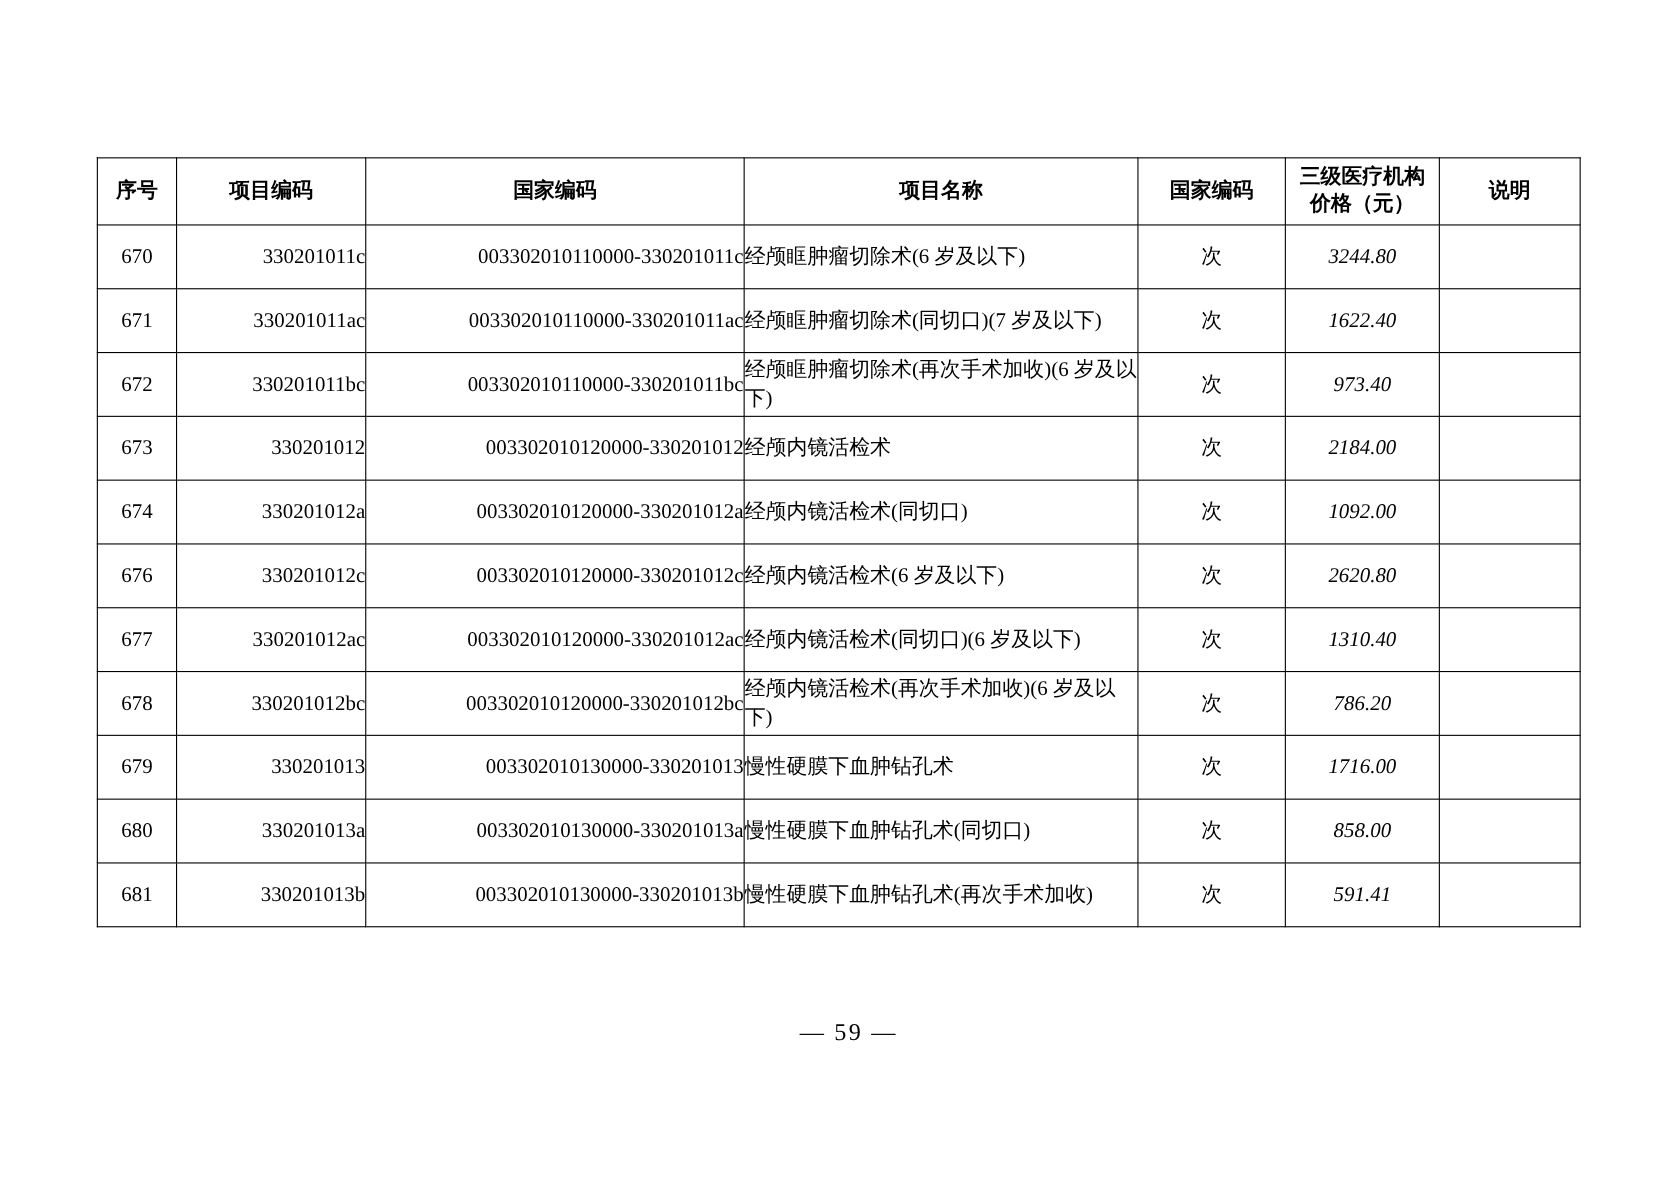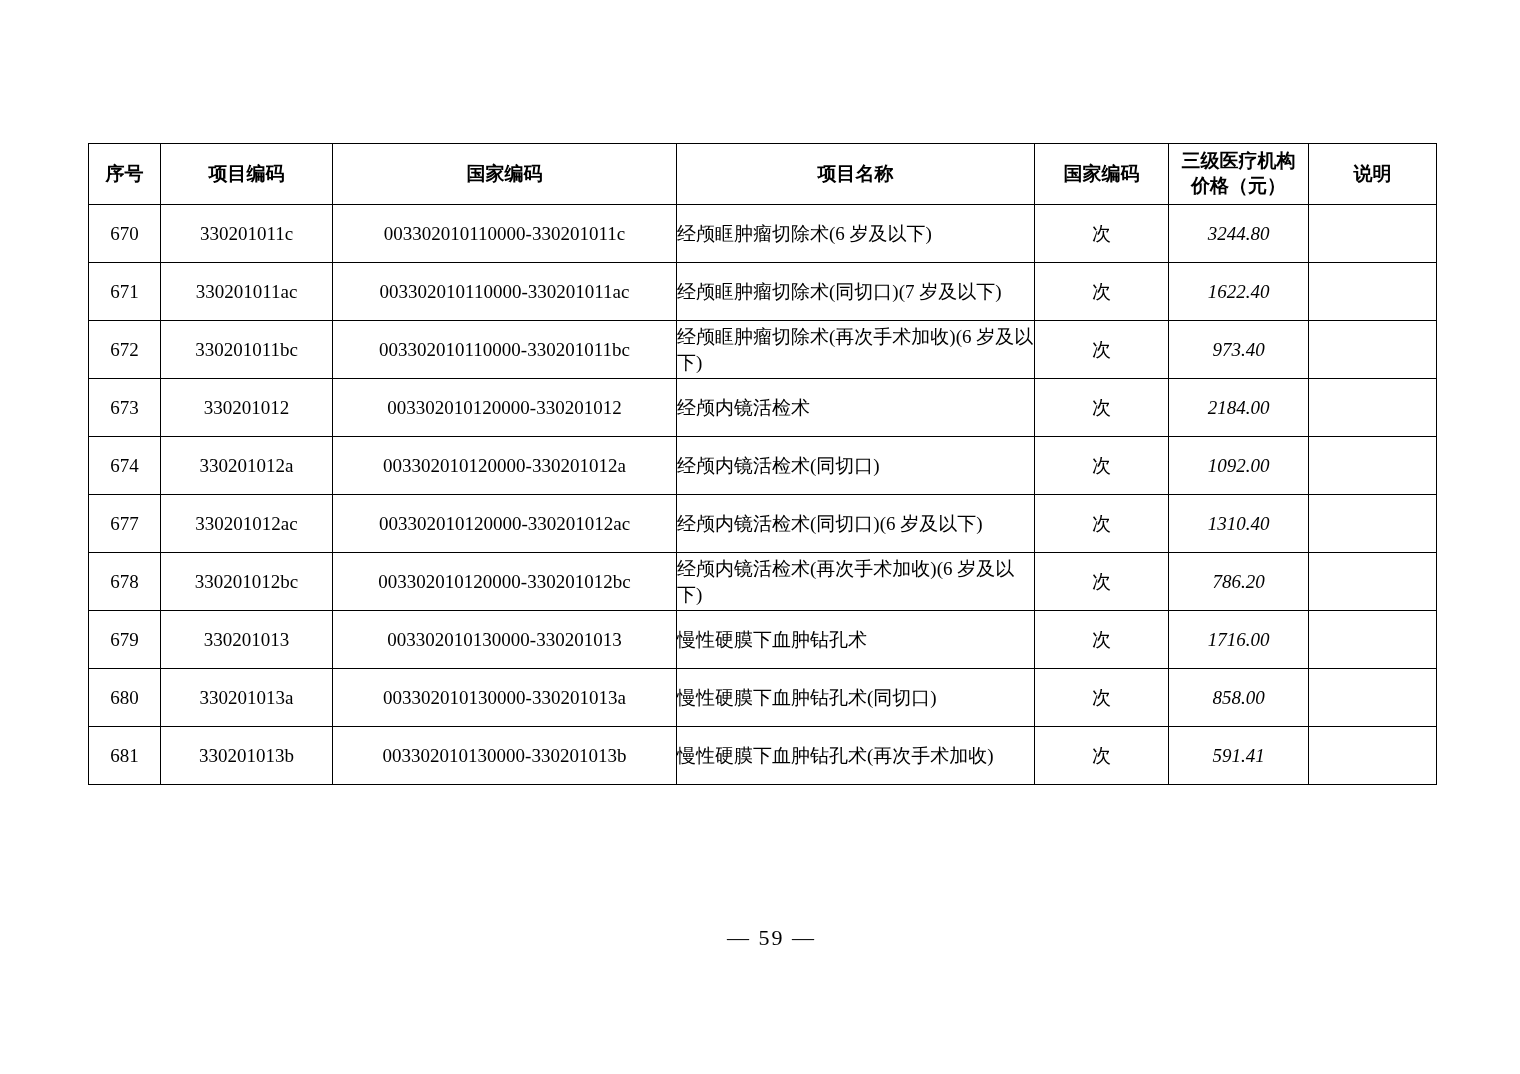--- a/index.html
+++ b/index.html
@@ -56,21 +56,21 @@
   col.c-natcode { width: 344px; }
   col.c-name { width: 358px; }
   col.c-unit { width: 134px; }
   col.c-price { width: 140px; }
   col.c-note { width: 128px; }
 
   .cell-center {
     text-align: center;
   }
   .cell-left {
-    text-align: center;
+    text-align: right;
     padding-left: 6px;
   }
   .cell-name {
     text-align: left;
     padding-left: 8px;
     padding-right: 4px;
   }
   .cell-price {
     text-align: center;
     padding-right: 14px;
@@ -162,20 +162,29 @@
         <tr>
           <td class="cell-center">674</td>
           <td class="cell-left">330201012a</td>
           <td class="cell-left">003302010120000-330201012a</td>
           <td class="cell-name">经颅内镜活检术(同切口)</td>
           <td class="cell-center">次</td>
           <td class="cell-price">1092.00</td>
           <td class="cell-center"></td>
         </tr>
         <tr>
+          <td class="cell-center">676</td>
+          <td class="cell-left">330201012c</td>
+          <td class="cell-left">003302010120000-330201012c</td>
+          <td class="cell-name">经颅内镜活检术(6 岁及以下)</td>
+          <td class="cell-center">次</td>
+          <td class="cell-price">2620.80</td>
+          <td class="cell-center"></td>
+        </tr>
+        <tr>
           <td class="cell-center">677</td>
           <td class="cell-left">330201012ac</td>
           <td class="cell-left">003302010120000-330201012ac</td>
           <td class="cell-name">经颅内镜活检术(同切口)(6 岁及以下)</td>
           <td class="cell-center">次</td>
           <td class="cell-price">1310.40</td>
           <td class="cell-center"></td>
         </tr>
         <tr>
           <td class="cell-center">678</td>

